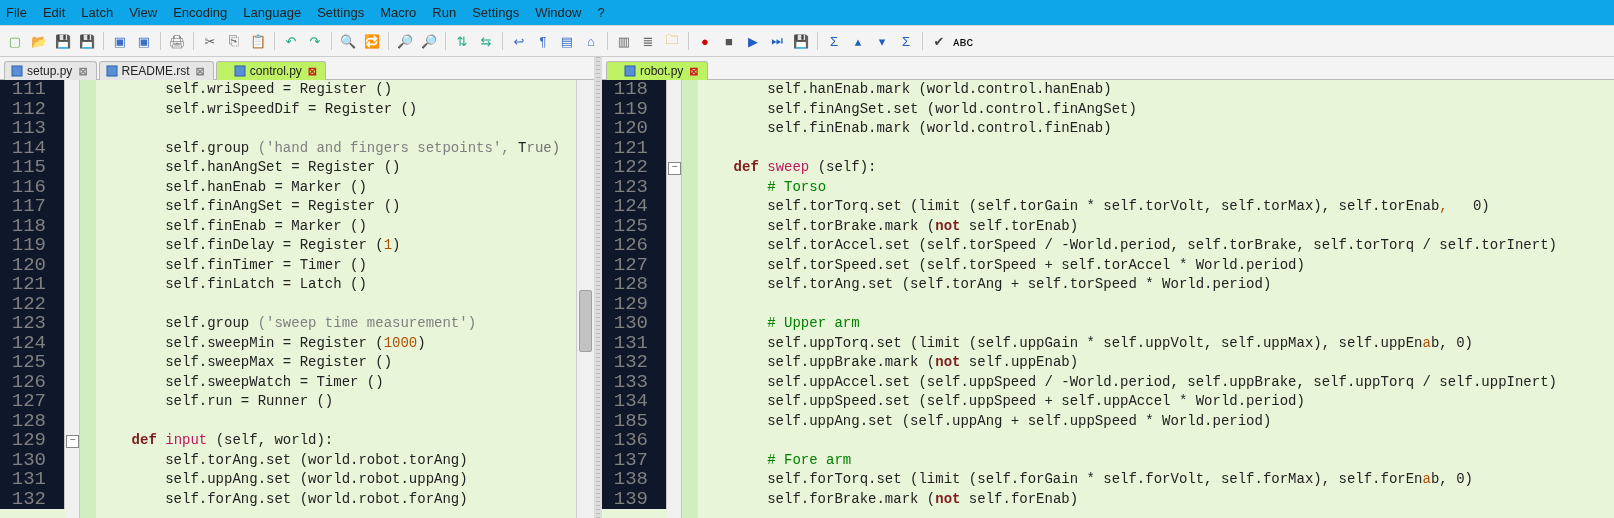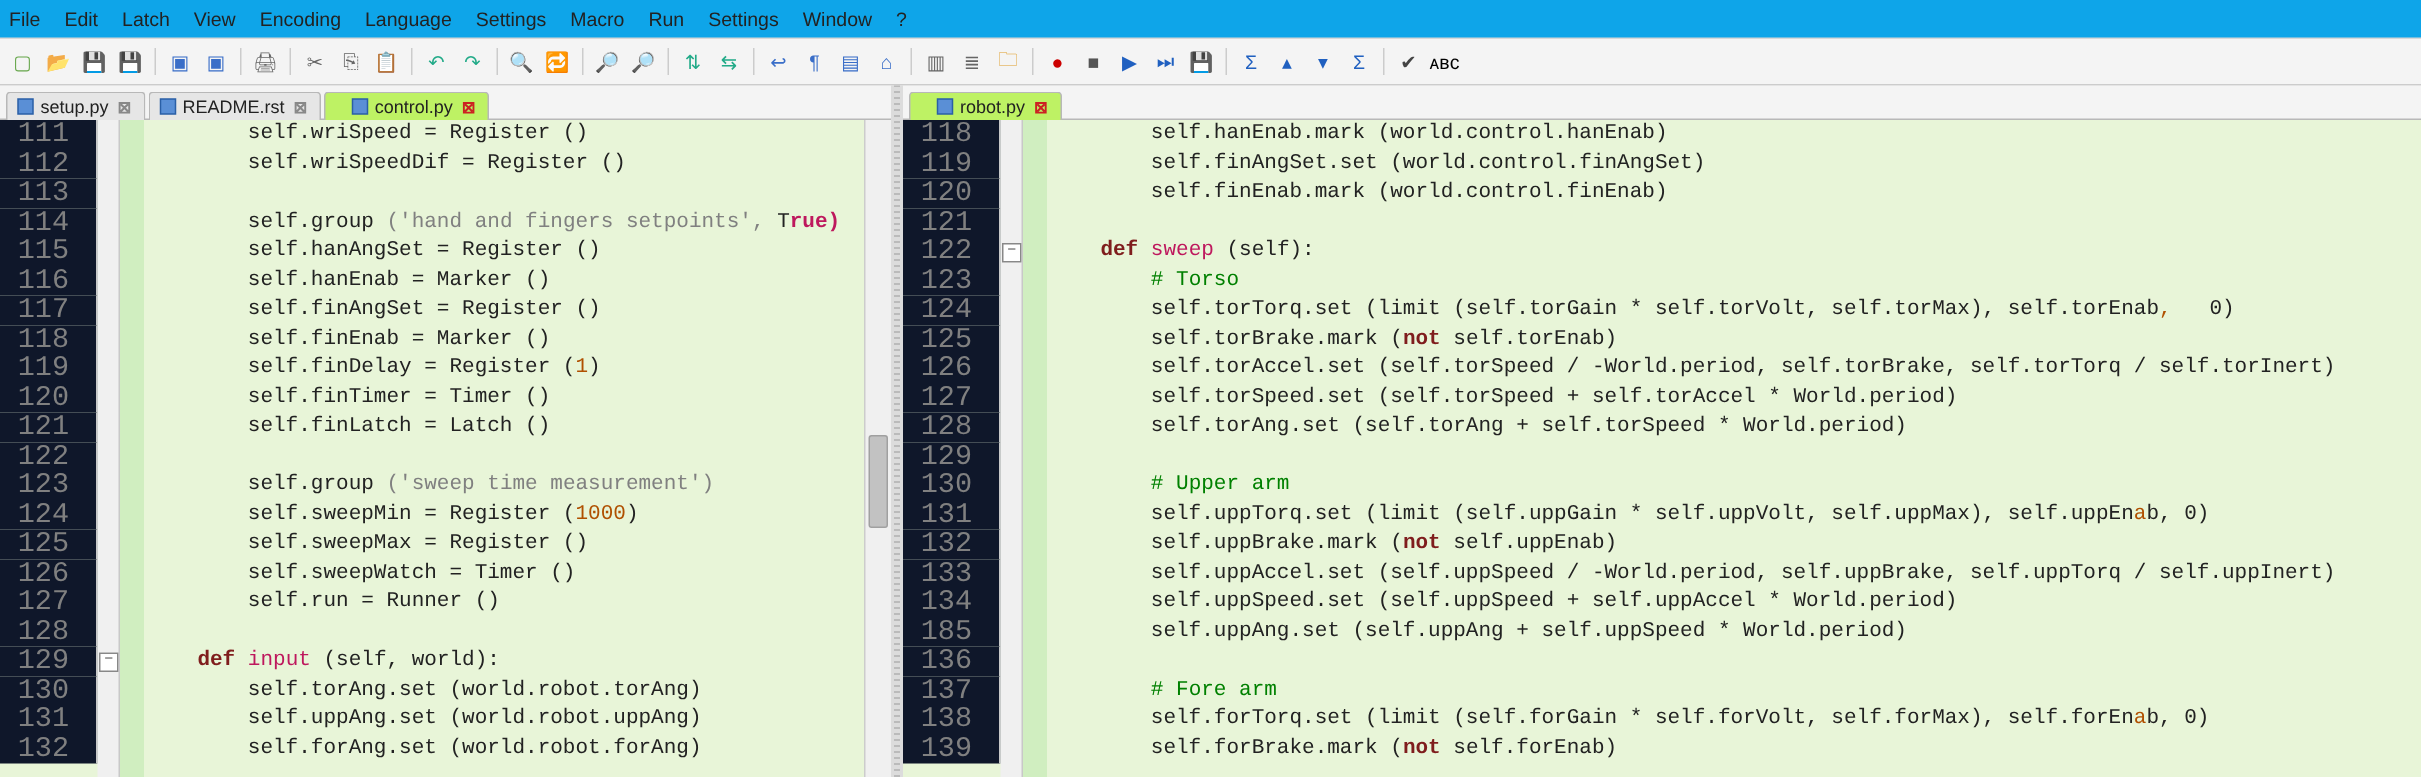--- a/index.html
+++ b/index.html
@@ -159,21 +159,21 @@
     flex: 1;
     padding-left: 2px;
     white-space: pre;
     overflow: hidden;
   }
   .code .row { height: 19.5px; }
   .kw { color: #7f1d1d; font-weight: bold; }
   .fn { color: #be185d; }
   .str { color: #808080; }
   .num { color: #b05000; }
-  .bool { color: #be185d; font-weight: bold; }
+  .bool { color: #737373; font-weight: normal; }
   .cm { color: #008000; }
   .scrollbar-v {
     width: 17px;
     background: #f0f0f0;
     border-left: 1px solid #ccc;
     position: relative;
   }
   .scroll-thumb {
     position: absolute;
     left: 2px; right: 2px;

